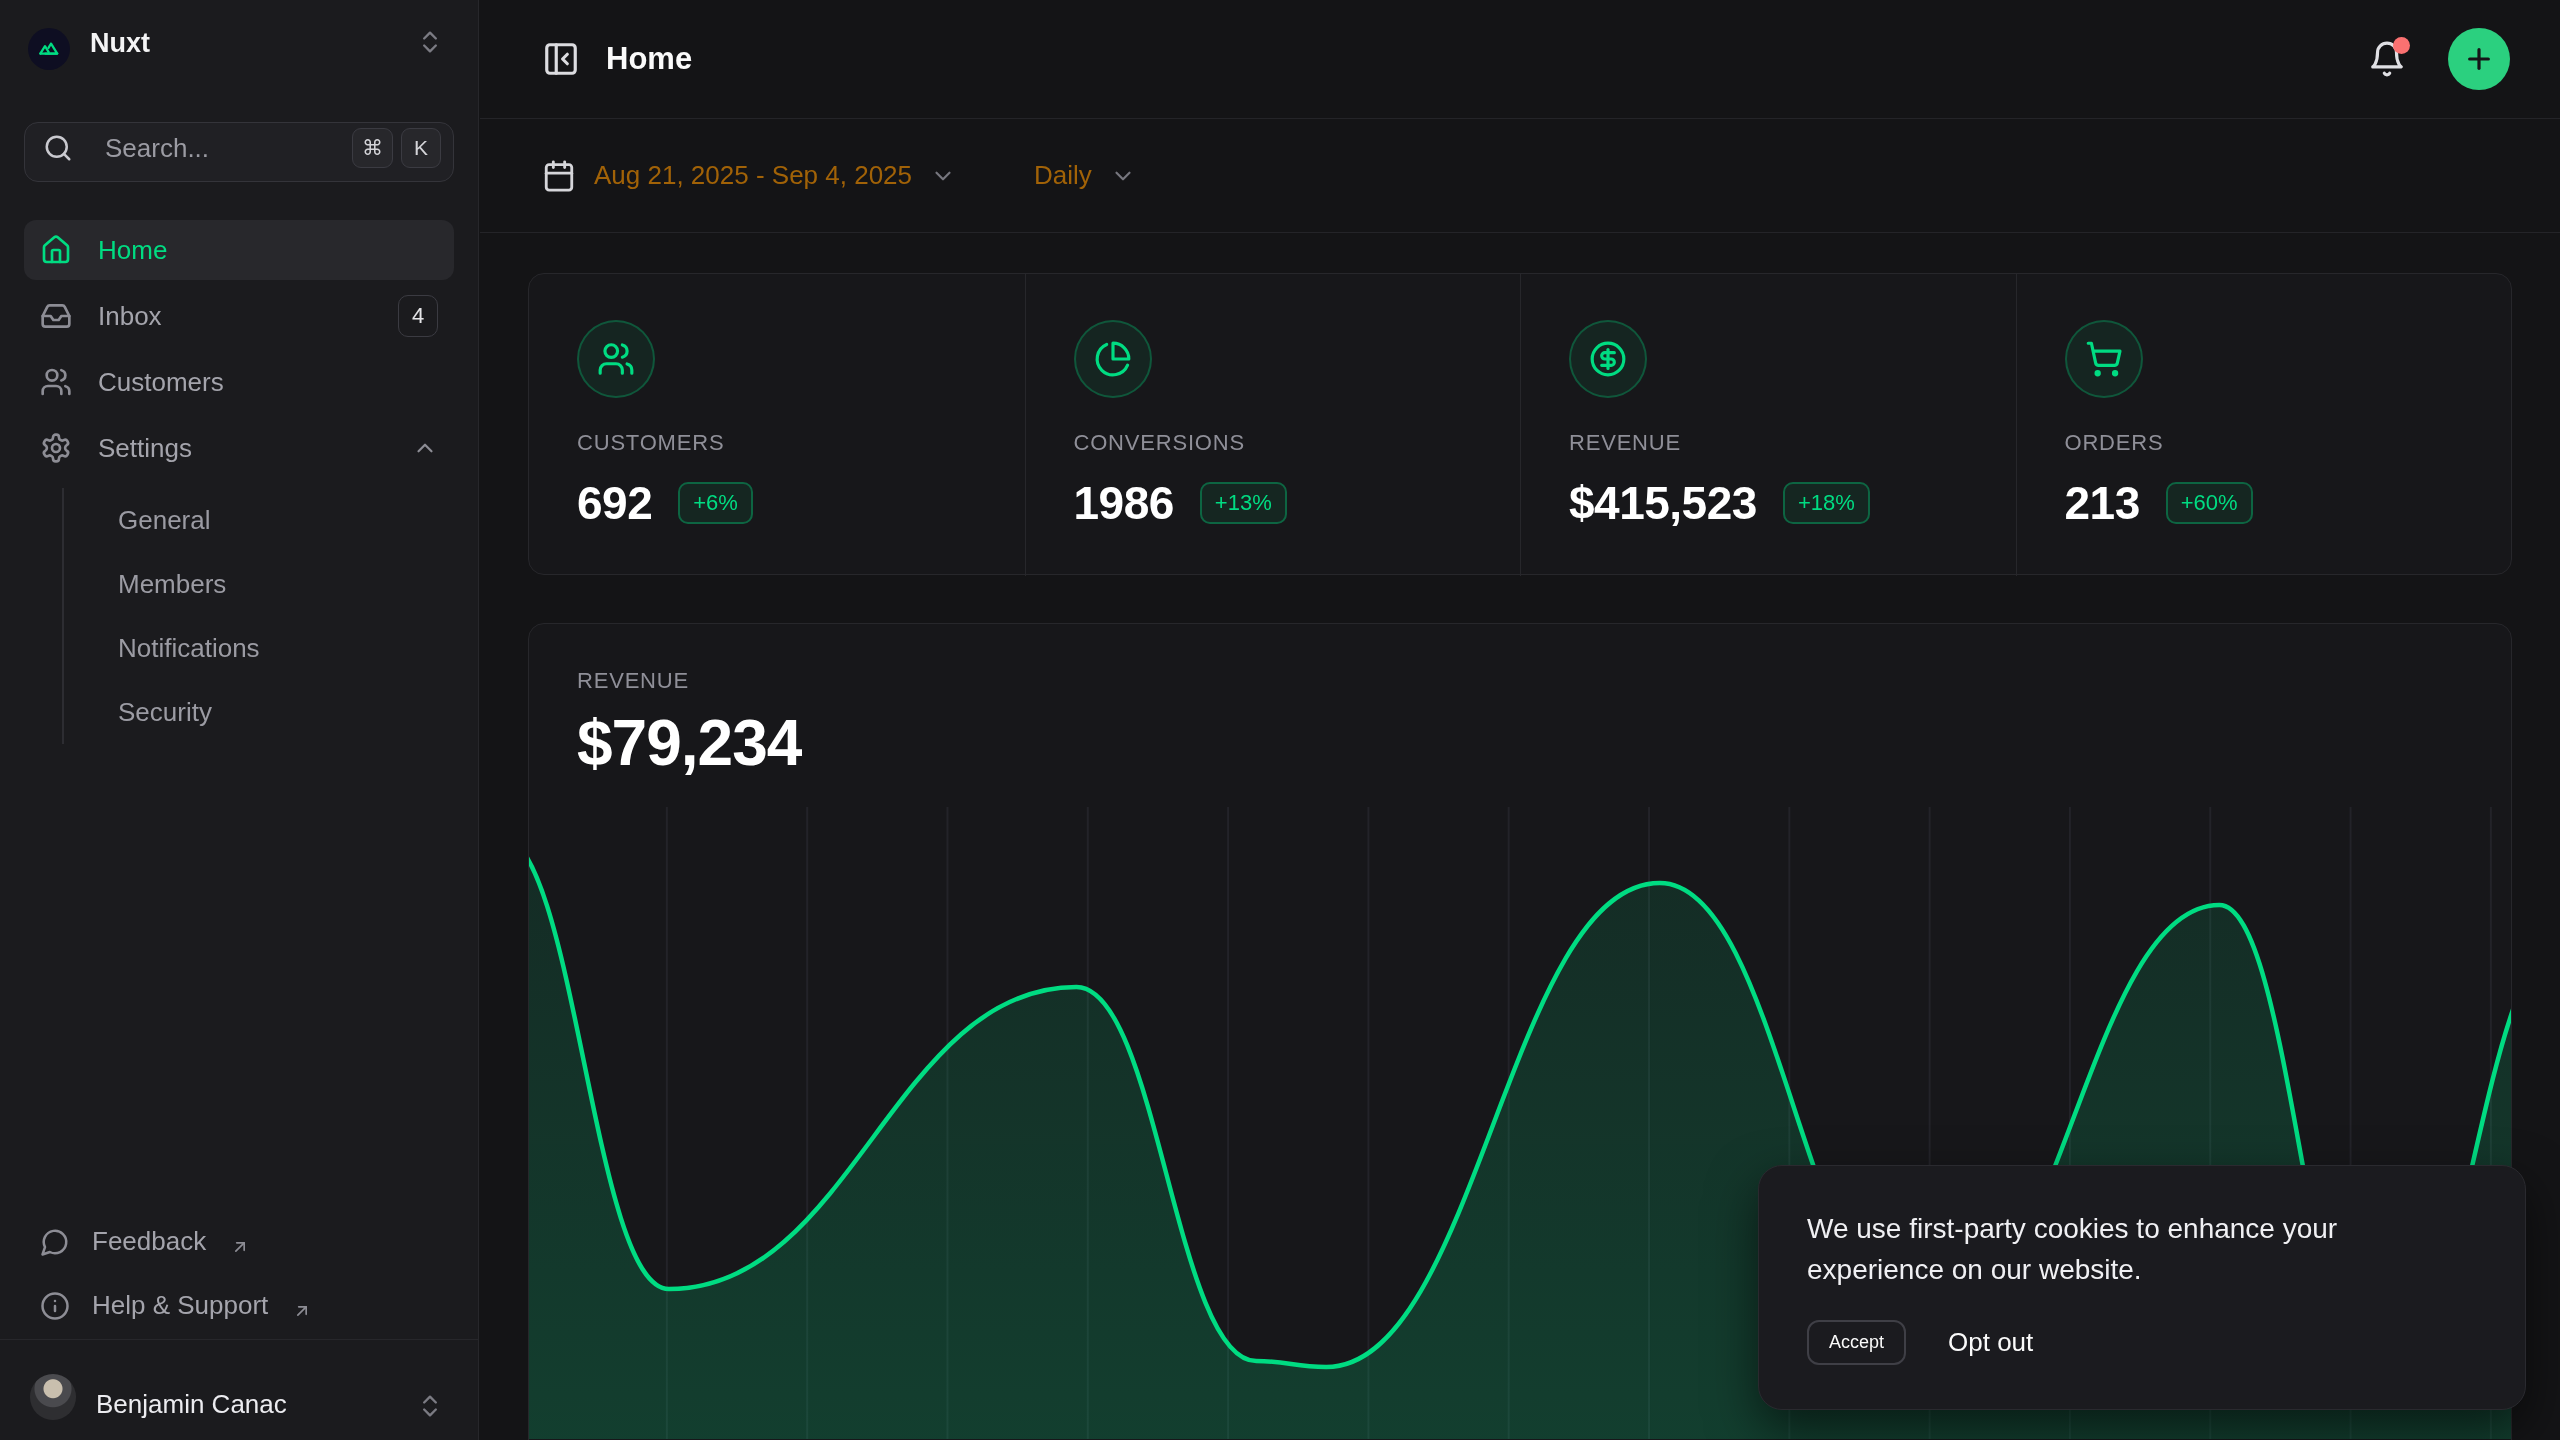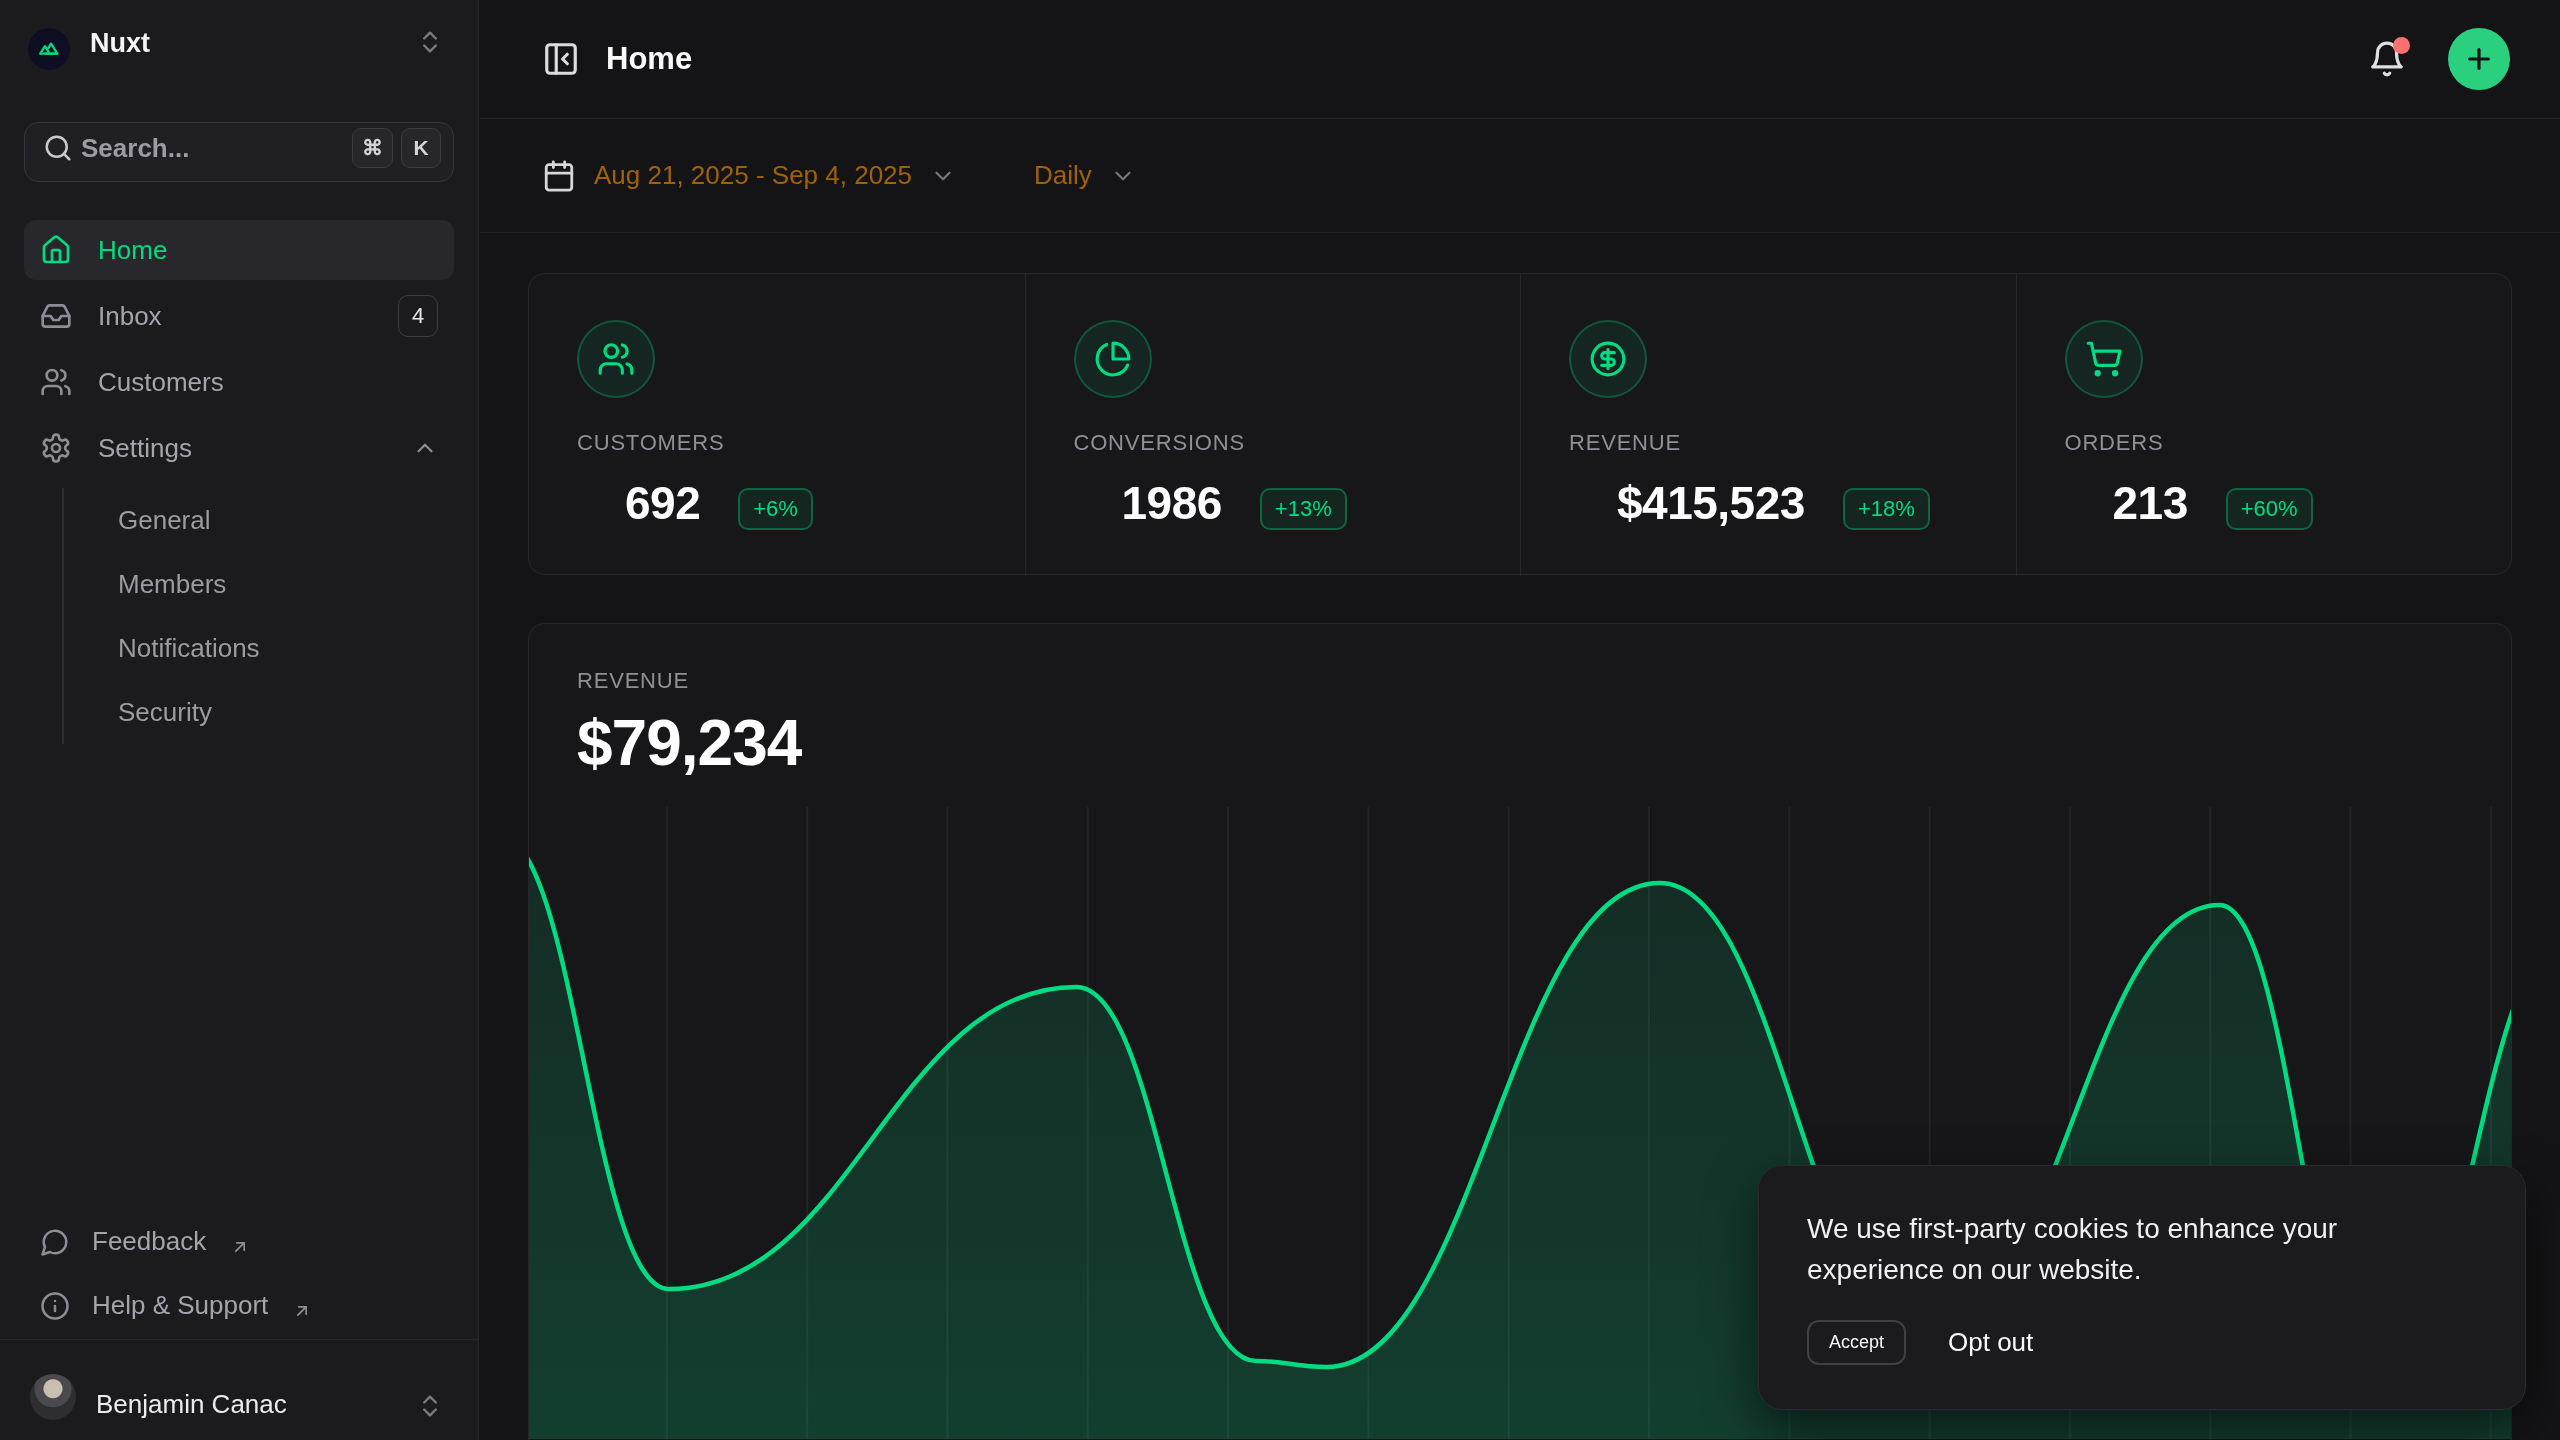--- a/index.html
+++ b/index.html
@@ -19,22 +19,22 @@
     display:flex; flex-direction:column;
   }
   .sidebar-top { padding:28px 24px 0; }
   .workspace-row { display:flex; align-items:flex-start; gap:20px; height:58px; padding:0 10px 0 4px; border-radius:12px; cursor:pointer; }
   .ws-logo { width:42px; height:42px; border-radius:50%; background:#0e0e22; display:flex; align-items:center; justify-content:center; flex:none; }
   .ws-name { font-size:27px; font-weight:600; color:#f4f4f5; }
   .selector-icon { margin-left:auto; color:#7b7b83; }
 
   .search-box {
     margin-top:36px; height:60px; border:1px solid #34343a; border-radius:14px;
-    background:#202024; display:flex; align-items:center; gap:8px; padding:0 12px 8px 18px;
-    color:#8f8f97; cursor:pointer;font-weight:bold;
+    background:#202024; display:flex; align-items:center; gap:32px; padding:0 12px 8px 18px;
+    color:#8f8f97; cursor:pointer;
   }
   .search-box .placeholder { font-size:26px; color:#9b9ba3; }
   .search-kbds { margin-left:auto; display:flex; gap:8px; }
   .kbd {
     min-width:40px; height:40px; padding:0 9px; border-radius:9px;
     border:1px solid #3b3b42; background:#27272b; color:#d4d4d8;
     font-size:21px; display:flex; align-items:center; justify-content:center;
   }
 
   .nav { margin-top:38px; display:flex; flex-direction:column; gap:6px; }
@@ -100,21 +100,21 @@
     background:#17171a; border:1px solid #27272b; border-radius:16px; height:302px;
   }
   .stat { padding:46px 48px; cursor:pointer; }
   .stat + .stat { border-left:1px solid #27272b; }
   .stat-ic-circle {
     width:78px; height:78px; border-radius:50%;
     background:rgba(0,220,130,0.07); border:2px solid rgba(0,220,130,0.28);
     display:flex; align-items:center; justify-content:center; color:#00dc82;
   }
   .stat-label { margin-top:32px; font-size:22px; letter-spacing:0.8px; color:#8f8f98; font-weight:500; }
-  .stat-value-row { margin-top:20px; display:flex; align-items:flex-end; gap:38px;margin-left:48px; }
+  .stat-value-row { margin-top:20px; display:flex; align-items:center; gap:26px; }
   .stat-value { font-size:46px; font-weight:700; color:#ffffff; letter-spacing:-0.5px; }
   .delta-badge {
     font-size:22px; font-weight:500; color:#00dc82; padding:8px 15px; border-radius:10px;
     background:rgba(0,220,130,0.08); box-shadow:inset 0 0 0 2px rgba(0,220,130,0.35);
   }
 
   .chart-card {
     position:relative; margin-top:48px; height:880px;
     background:#17171a; border:1px solid #27272b; border-radius:16px; overflow:hidden;
   }

